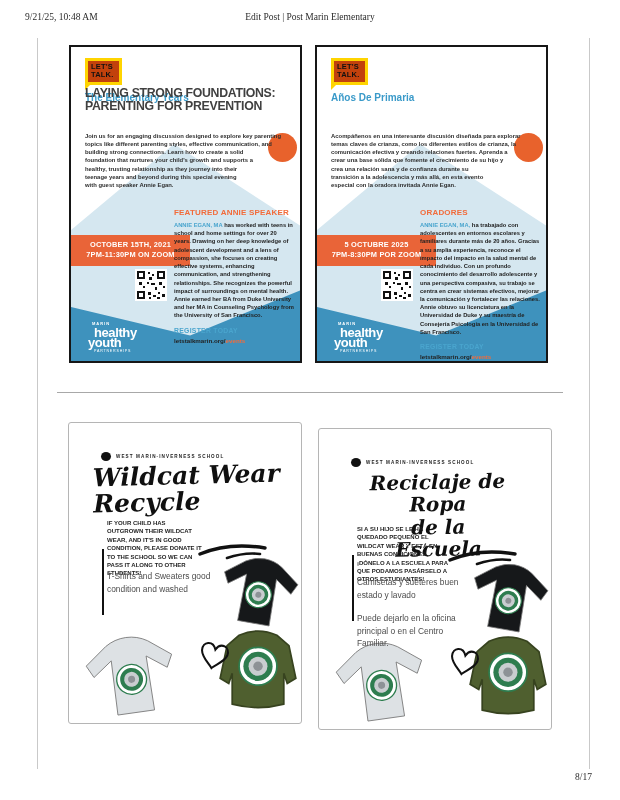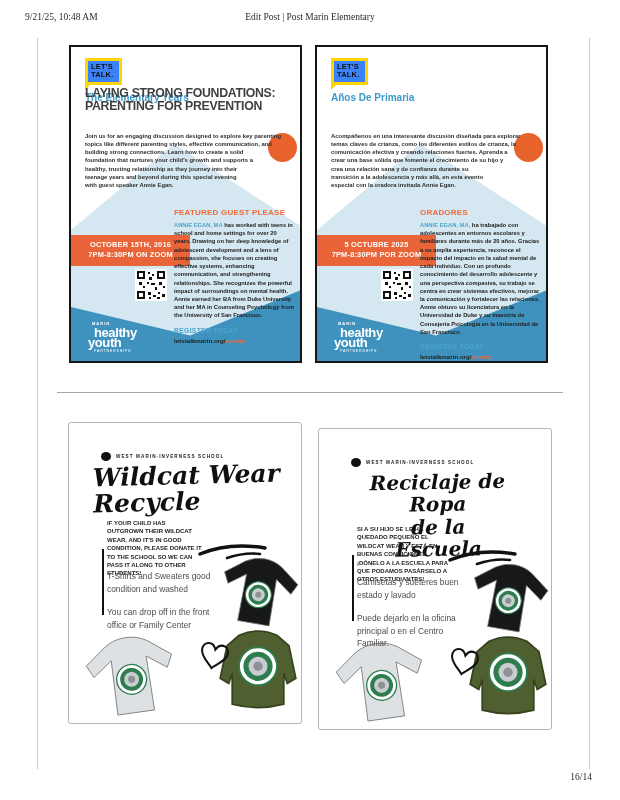--- a/index.html
+++ b/index.html
@@ -19,21 +19,21 @@
 
   
   .talk { position:absolute; width:233px; height:318px; background:#fff; border:2px solid #161616; overflow:hidden; }
   .talk-en { left:69px; top:45px; } .talk-es { left:315px; top:45px; }
   .mountain { position:absolute; left:0; right:0; top:88px; bottom:0; background:#d5e7f0; z-index:0;
           clip-path:polygon(0 42%, 45% 4%, 100% 40%, 100% 100%, 0 100%); }
   .band { position:absolute; left:0; right:0; bottom:0; height:75px; background:#3e92bd; z-index:1;
           clip-path:polygon(0 28%, 52% 66%, 100% 6%, 100% 100%, 0 100%); }
   .sun { position:absolute; left:197px; top:86px; width:29px; height:29px; border-radius:50%; background:#e8622c; z-index:1; }
   .lt-logo { position:absolute; left:14px; top:11px; width:37px; height:27px; border:3.5px solid #ffd400;
-          background:#3b82f6; z-index:2; }
+          background:#c2410c; z-index:2; }
   .lt-logo .txt { font-size:7.5px; line-height:1.05; font-weight:bold; color:#111; padding:2px 0 0 3px; letter-spacing:.2px; }
   .lt-tail { position:absolute; left:-3.5px; top:100%; width:0; height:0;
           border-left:8px solid #ffd400; border-bottom:8px solid transparent; }
   .eyebrow { position:absolute; left:14px; top:45px; font-size:10px; font-weight:bold; color:#3a9ac9; z-index:2; }
   .talk-title { position:absolute; left:14px; top:40px; width:212px; font-size:12.3px; font-weight:800;
           line-height:1.07; letter-spacing:-.3px; color:#404040; z-index:2;
           font-family:"Liberation Sans", sans-serif; }
   .intro { position:absolute; left:14px; top:85px; width:204px; font-size:5.9px; line-height:1.38;
           font-weight:600; color:#2e2e2e; z-index:2; }
   .intro-spacer { float:right; width:112px; height:92px; margin-top:26px;
@@ -123,43 +123,43 @@
   </defs>
 </svg>
 
 <div class="page">
 
   <div class="print-head ph-left">9/21/25, 10:48 AM</div>
   <div class="print-head ph-center">Edit Post | Post Marin Elementary</div>
   <div class="frame-line fl-left"></div>
   <div class="frame-line fl-right"></div>
   <div class="row-divider"></div>
-  <div class="print-foot pf-page">16/14</div>
+  <div class="print-foot pf-page">8/17</div>
 
   <div class="talk talk-en">
     <div class="mountain"></div>
     <div class="band"></div>
     <div class="sun"></div>
     <div class="lt-logo">
       <div class="txt"><span>LET'S</span><br>
         <span>TALK.</span></div>
       <div class="lt-tail"></div>
     </div>
     <div class="eyebrow">The Elementary Years</div>
     <div class="talk-title">LAYING STRONG FOUNDATIONS: PARENTING FOR PREVENTION</div>
     <p class="intro"><span class="intro-spacer"></span><span>Join us for an engaging discussion designed to explore key parenting topics like different parenting styles, effective communication, and building strong connections. Learn how to create a solid foundation that nurtures your child's growth and supports a healthy, trusting relationship as they journey into their teenage years and beyond during this special evening with guest speaker Annie Egan.</span></p>
     <div class="date-banner">
-      <div>OCTOBER 15TH, 2016</div>
-      <div>7PM-8:30PM ON ZOOM</div>
+      <div>OCTOBER 15TH, 2021</div>
+      <div>7PM-11:30PM ON ZOOM</div>
     </div>
     <svg class="qr" viewBox="0 0 28 28">
         <use href="#qrpat"></use>
       </svg>
     <div class="speaker-col">
-      <div class="speaker-head">FEATURED GUEST PLEASE</div>
+      <div class="speaker-head">FEATURED ANNIE SPEAKER</div>
       <div class="speaker-bio"><span class="speaker-name">ANNIE EGAN, MA</span><span> has worked with teens in school and home settings for over 20 years. Drawing on her deep knowledge of adolescent development and a lens of compassion, she focuses on creating effective systems, enhancing communication, and strengthening relationships. She recognizes the powerful impact of surroundings on mental health. Annie earned her BA from Duke University and her MA in Counseling Psychology from the University of San Francisco.</span></div>
       <div class="register">REGISTER TODAY</div>
       <div class="linkline"><span>letstalkmarin.org/</span><span class="hl">events</span></div>
     </div>
     <div class="hy-logo">
       <div class="hy-marin">MARIN</div>
       <div class="hy-big">healthy</div>
       <div class="hy-big y2">youth</div>
       <div class="hy-part">PARTNERSHIPS</div>
     </div>
@@ -209,21 +209,20 @@
     <div class="callout">IF YOUR CHILD HAS OUTGROWN THEIR WILDCAT WEAR, AND IT'S IN GOOD CONDITION, PLEASE DONATE IT TO THE SCHOOL SO WE CAN PASS IT ALONG TO OTHER STUDENTS!</div>
     <div class="vline"></div>
     <svg class="swoosh" viewBox="0 0 72 22">
       <path d="M3 15 Q32 3 68 9" fill="none" stroke="#111" stroke-width="3.4" stroke-linecap="round"></path>
       <path d="M30 19 Q48 13 63 15" fill="none" stroke="#111" stroke-width="2.6" stroke-linecap="round"></path>
     </svg>
     <svg class="tee-black" viewBox="0 0 100 90">
         <use href="#tee" fill="#16181a"></use>
       </svg>
     <div class="rec-item item1">T-Shirts and Sweaters good condition and washed</div>
-    <div class="rec-item item2">You can drop off in the front office or Family Center</div>
     <svg class="tee-gray" viewBox="0 0 100 90">
         <use href="#tee" fill="#dde1e4"></use>
       </svg>
     <svg class="heart" viewBox="0 0 100 95">
       <path d="M50 28 C38 2 8 12 12 38 C16 58 40 72 50 84 C58 72 84 58 88 38 C92 12 62 2 50 28 Z" fill="none" stroke="#111" stroke-width="6" stroke-linecap="round"></path>
     </svg>
     <svg class="sweater" viewBox="0 0 100 100">
         <use href="#sweatshirt"></use>
       </svg>
   </div>

